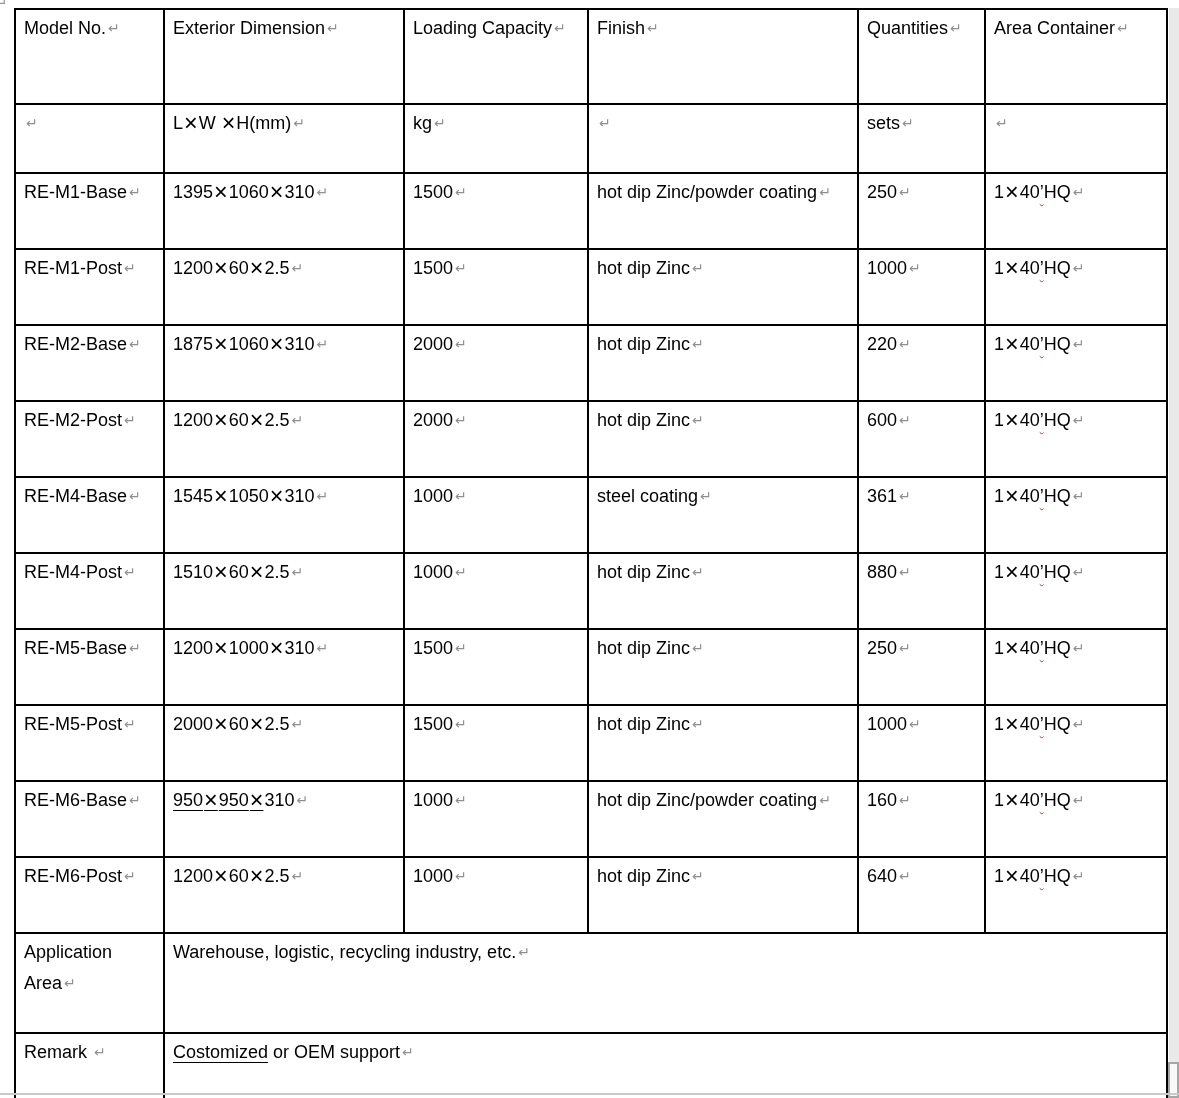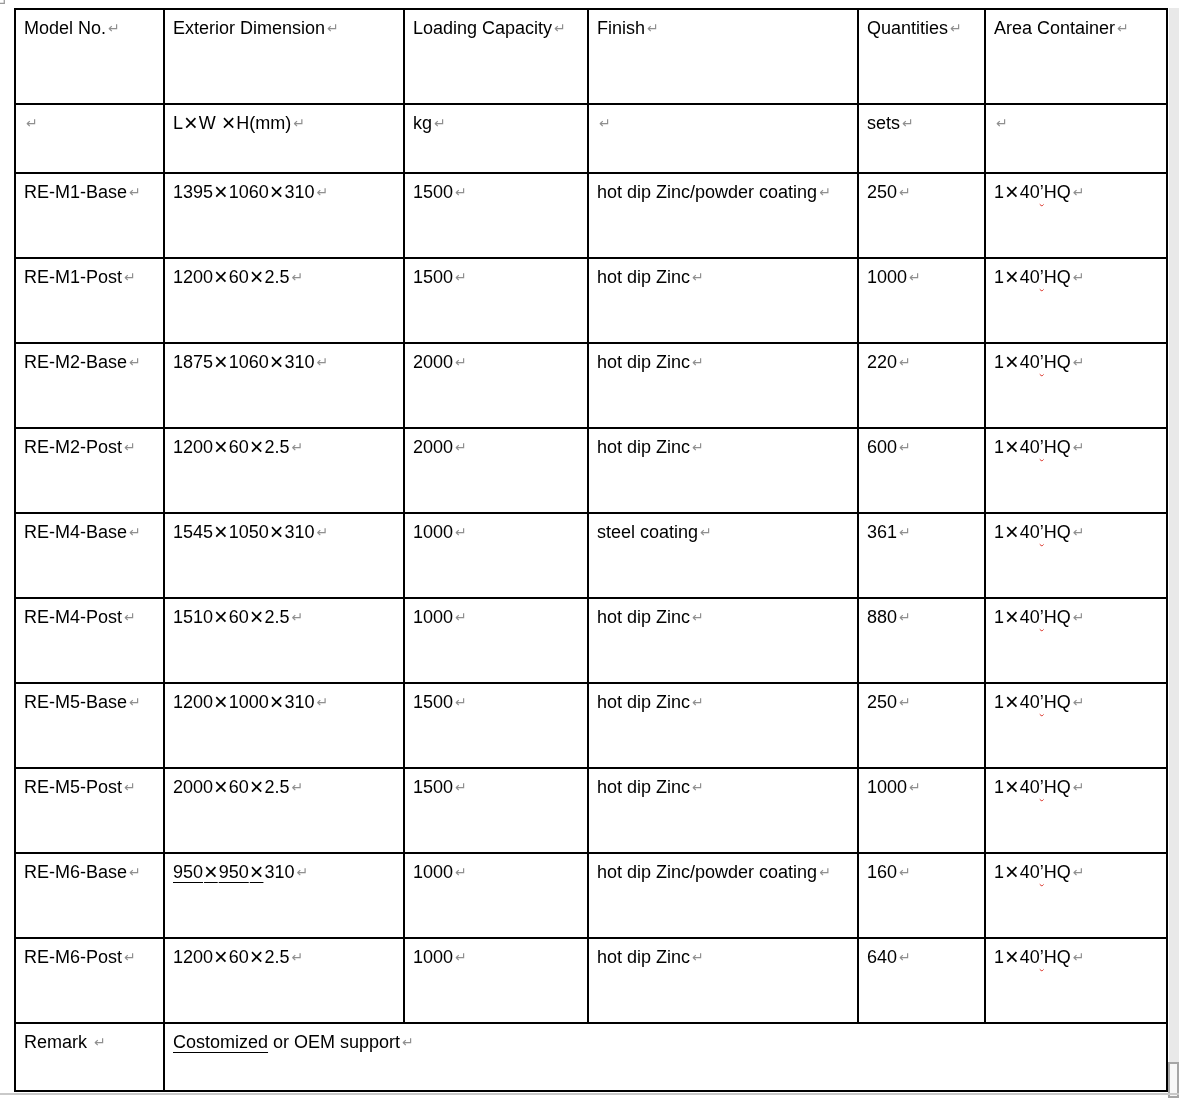--- a/index.html
+++ b/index.html
@@ -8,21 +8,21 @@
   .doc{position:absolute;left:0;top:0;width:1179px;height:1098px;}
 
   table.spec{position:absolute;left:14px;top:8px;border-collapse:collapse;table-layout:fixed;width:1152px;border-radius:12px;}
   td{border:2px solid #000;vertical-align:top;padding:3px 8px 2px 8px;line-height:31px;overflow:hidden;}
 
   col.c1{width:149px}col.c2{width:240px}col.c3{width:184px}
   col.c4{width:270px}col.c5{width:127px}col.c6{width:182px}
 
   tr.h1{height:95px}
   tr.h2{height:69px}
-  tr.hd{height:85px}
+  tr.hd{height:76px}
   tr.hm{height:69px}
   tr.ha{height:100px}
   tr.hr{height:68px}
 
   .t{white-space:normal;}
   .p{font-family:"DejaVu Sans",sans-serif;color:#8f8f8f;font-size:14px;margin-left:2px;position:relative;top:-1px;}
   .bigx{font-size:1.3em;line-height:1;vertical-align:-2px;padding:0 1px;}
   .sq{text-decoration-line:underline;text-decoration-style:wavy;text-decoration-color:#d93025;text-decoration-thickness:1px;text-underline-offset:4px;}
   .sqw{text-decoration-line:underline;text-decoration-style:wavy;text-decoration-color:#d93025;text-decoration-thickness:1px;text-underline-offset:4px;text-decoration:underline;}
 
@@ -142,20 +142,24 @@
     <tr class="hd">
       <td><span class="t">RE-M6-Post</span><span class="p">↵</span></td>
       <td><span class="t">1200<span class="bigx">×</span>60<span class="bigx">×</span>2.5</span><span class="p">↵</span></td>
       <td><span class="t">1000</span><span class="p">↵</span></td>
       <td><span class="t">hot dip Zinc</span><span class="p">↵</span></td>
       <td><span class="t">640</span><span class="p">↵</span></td>
       <td><span class="t">1<span class="bigx">×</span>40<span class="sq">’</span>HQ</span><span class="p">↵</span></td>
     </tr>
 
 
+    <tr class="ha">
+      <td><span class="t">Application Area</span><span class="p">↵</span></td>
+      <td colspan="5"><span class="t">Warehouse, logistic, recycling industry, etc.</span><span class="p">↵</span></td>
+    </tr>
 
     <tr class="hr">
       <td><span class="t">Remark </span><span class="p">↵</span></td>
       <td colspan="5"><span class="t"><span class="sqw">Costomized</span> or OEM support</span><span class="p">↵</span></td>
     </tr>
   </tbody>
     </table>
 
   <div class="vtrack"></div>
   <div class="vthumb"></div>

